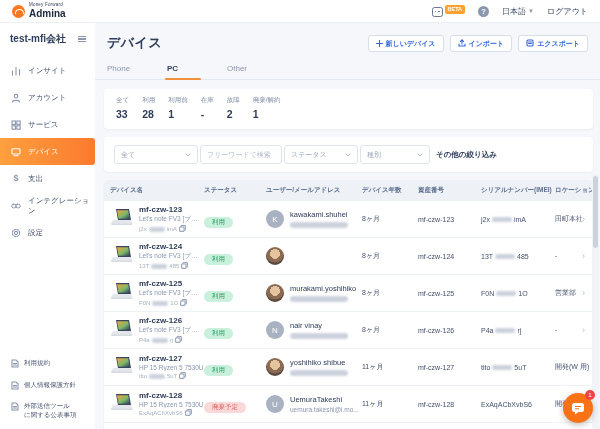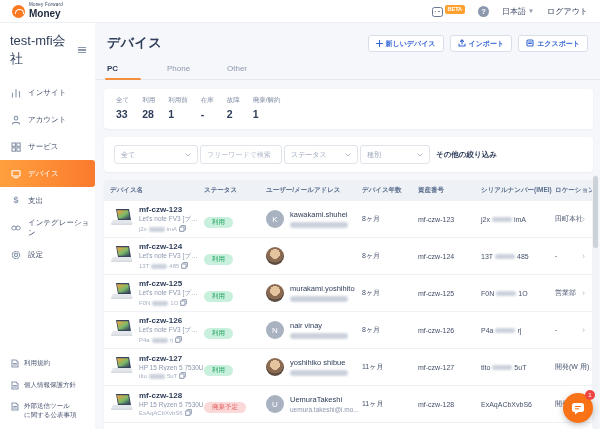--- a/index.html
+++ b/index.html
@@ -21,21 +21,21 @@
   .robot::after{content:"";position:absolute;right:2px;top:2.5px;width:1.8px;height:1.8px;background:#6b7790;border-radius:50%}
   .beta{background:#ffa12e;color:#fff;font-size:5.5px;font-weight:bold;border-radius:2px;padding:1.5px 3px;line-height:1}
   .help{width:11px;height:11px;border-radius:50%;background:#8b97ad;color:#fff;font-size:7.5px;font-weight:bold;display:flex;align-items:center;justify-content:center}
   .lang{font-size:8px;color:#44506b;display:flex;align-items:center;gap:2px}
   .caret{font-size:6px;color:#8b97ad}
   .logout{font-size:8px;font-weight:normal;color:#2e3d59}
 
   
   .sidebar{position:absolute;top:23px;left:0;width:95px;bottom:0;background:#fff;z-index:5}
   .company{display:flex;align-items:center;justify-content:space-between;padding:9px 9px 7px 10px}
-  .company-name{font-size:13px;font-weight:normal;color:#2e3d59}
+  .company-name{font-size:10px;font-weight:bold;color:#2e3d59}
   .collapse{display:flex;flex-direction:column;gap:1.5px;cursor:pointer}
   .collapse i{display:block;width:8px;height:1.2px;background:#8b97ad}
   .nav{margin-top:4px}
   .nav-item{height:27px;display:flex;align-items:center;gap:7px;padding-left:11px;font-size:7.5px;color:#44506b;cursor:pointer}
   .nav-item .ic{width:10px;height:10px;flex:0 0 auto;display:flex;align-items:center;justify-content:center}
   .nav-item .ic svg{stroke:#8b97ad}
   .nav-item .ic .dol{font-size:9px;color:#8b97ad;font-weight:bold;line-height:1}
   .nav-item.active{background:linear-gradient(90deg,#ffa03e,#fb7a2e);color:#fff;border-radius:0 3px 3px 0}
   .nav-item.active .ic svg{stroke:#fff}
   .side-foot{position:absolute;left:0;right:0;bottom:9px;display:flex;flex-direction:column;gap:10px;padding-left:11px}
@@ -106,21 +106,21 @@
 </head>
 <body>
 
 <div class="app">
 
   <div class="topbar">
     <div class="brand">
       <span class="brand-mark"></span>
       <span class="brand-text">
         <span class="brand-small">Money Forward</span>
-        <span class="brand-name">Money</span>
+        <span class="brand-name">Admina</span>
       </span>
     </div>
     <div class="top-right">
       <span class="ai-wrap">
         <span class="robot"></span>
         <span class="beta">BETA</span>
       </span>
       <span class="help">?</span>
       <span class="lang">
         <span>日本語</span>
@@ -257,22 +257,22 @@
                 <rect x="1" y="1" width="6" height="6" rx="1"></rect>
                 <line x1="2.6" y1="3" x2="5.4" y2="3"></line>
                 <line x1="2.6" y1="4.5" x2="5.4" y2="4.5"></line>
               </svg></span>
             <span>エクスポート</span>
           </button>
         </div>
     </div>
 
     <div class="tabs" id="tabs">
+        <div class="tab">Phone</div>
         <div class="tab active">PC</div>
-        <div class="tab">Phone</div>
         <div class="tab">Other</div>
       </div>
 
     <div class="stats-card" id="stats">
         <div class="stat">
           <div class="stat-label">全て</div>
           <div class="stat-value">33</div>
         </div>
         <div class="stat">
           <div class="stat-label">利用</div>
@@ -448,21 +448,21 @@
                       <rect x="2" y="0.6" width="4.4" height="4.4" rx="0.6"></rect>
                       <rect x="0.6" y="2" width="4.4" height="4.4" rx="0.6" fill="#fff"></rect>
                     </svg></span>
                 </div>
               </div>
             </div>
             <div class="c-st"><span class="pill green">利用</span></div>
             <div class="c-user">
               <span class="avatar photo"></span>
               <div class="user-txt">
-                <div class="user-name">murakami.yoshihito</div>
+                <div class="user-name">murakami.yoshihiko</div>
                 <div class="user-mail-blur"></div>
               </div>
             </div>
             <div class="c-age cell-txt">8ヶ月</div>
             <div class="c-asset cell-txt">mf-czw-125</div>
             <div class="c-serial cell-txt">
               <span>F0N</span>
               <span class="blurchip wide"></span>
               <span>1O</span>
             </div>

